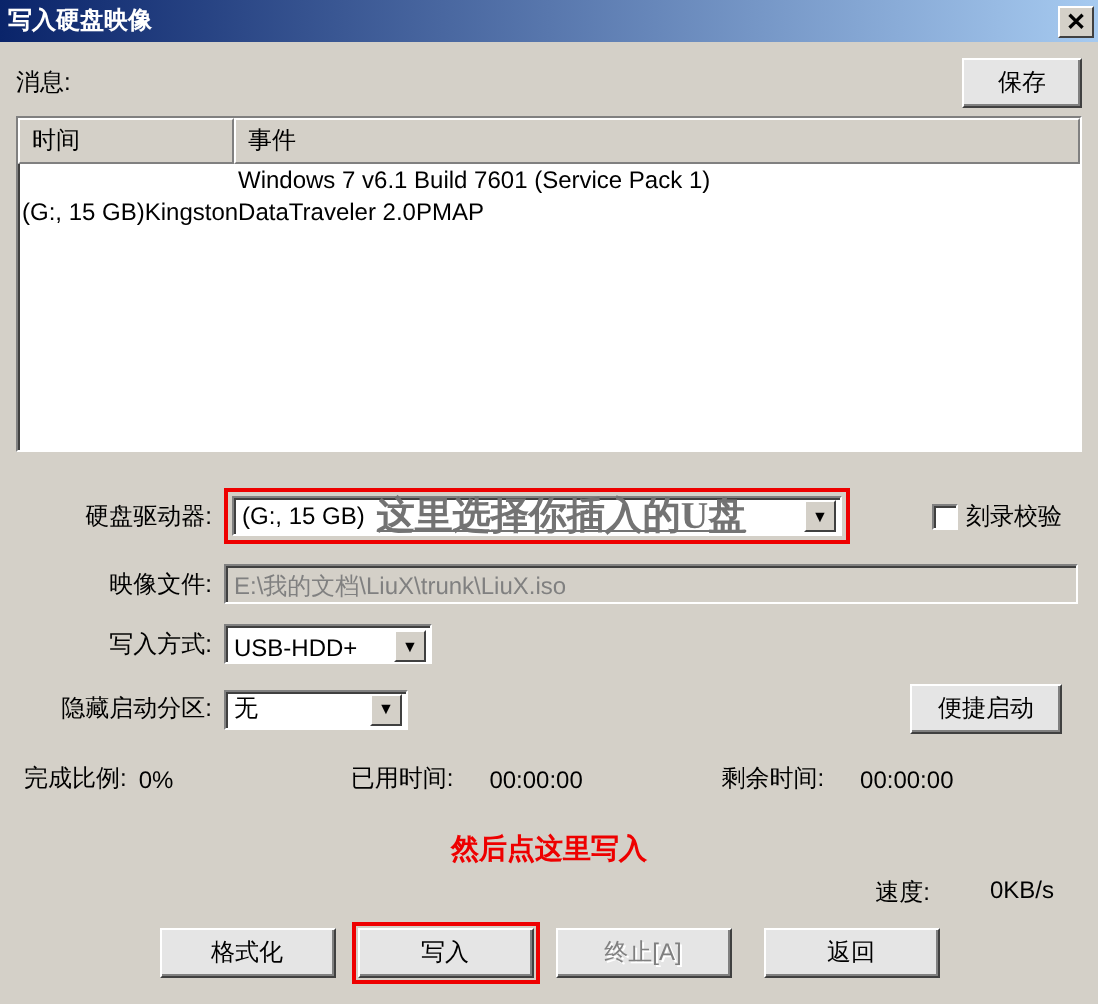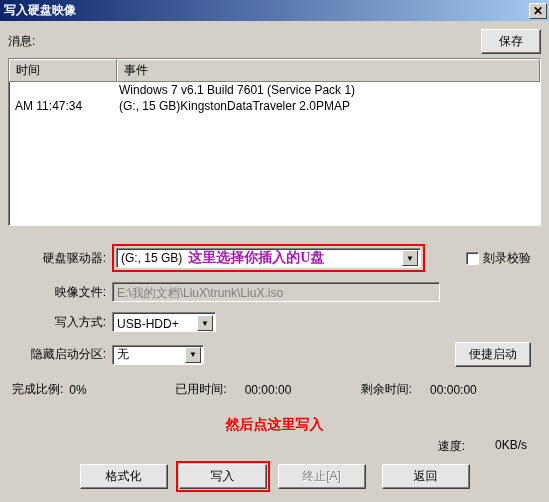--- a/index.html
+++ b/index.html
@@ -21,24 +21,24 @@
   .log-row { display:flex; }
   .log-row .c1 { width:108px; padding:1px 6px; }
   .log-row .c2 { flex:1; padding:1px 2px; white-space:pre; }
   .form { margin-top:18px; }
   .form-row { display:flex; align-items:center; margin-bottom:10px; font-size:12px; }
   .form-label { width:104px; text-align:right; padding-right:6px; }
   .select-box { background:#fff; border:1px solid #808080; border-right-color:#fff; border-bottom-color:#fff; box-shadow: inset 1px 1px 0 #404040; height:20px; display:flex; align-items:center; padding:0 2px 0 4px; font-size:12px; }
   .select-box .arrow { width:16px; height:16px; background:#d4d0c8; border:1px solid #fff; border-right-color:#404040; border-bottom-color:#404040; margin-left:auto; display:flex; align-items:center; justify-content:center; font-size:8px; cursor:pointer; }
   .drive-select { width:305px; }
   .red-box1 { border:2px solid #e00; padding:2px; display:flex; align-items:center; }
-  .red-note { color:#a21caf; font-weight:bold; font-size:14px; font-family:"SimSun"; margin-left:6px; }
+  .red-note { color:#737373; font-weight:bold; font-size:19px; font-family:"SimSun"; margin-left:6px;text-decoration:underline; }
   .checkbox-row { display:flex; align-items:center; margin-left:8px; font-size:12px;padding-left:33px; }
   .checkbox { width:13px; height:13px; background:#fff; border:1px solid #808080; border-right-color:#fff; border-bottom-color:#fff; box-shadow: inset 1px 1px 0 #404040; margin-right:4px; cursor:pointer; }
-  .readonly-input { background:#d4d0c8; border:1px solid #808080; border-right-color:#fff; border-bottom-color:#fff; box-shadow: inset 1px 1px 0 #404040; height:20px; color:#808080; font-size:12px; padding:2px 4px; width:328px; }
+  .readonly-input { background:#d4d0c8; border:1px solid #808080; border-right-color:#fff; border-bottom-color:#fff; box-shadow: inset 1px 1px 0 #404040; height:20px; color:#808080; font-size:12px; padding:2px 4px; width:427px; }
   .write-method { width:104px;align-items:flex-end; }
   .hidden-part { width:92px; }
   .btn-convenient { width:76px; margin-left:auto; margin-right:10px; }
   .status-row { display:flex; font-size:12px; margin:14px 4px 0 4px; align-items:center; }
   .status-row > div { margin-right:6px; }
   .red-note2 { color:#e00; font-weight:bold; font-size:14px; text-align:center; margin:18px 0 4px 0; }
   .speed-row { display:flex; font-size:12px; justify-content:flex-end; margin:0 14px 6px 0; }
   .action-row { display:flex; justify-content:center; gap:0; align-items:center; }
   .action-row .btn { width:88px; margin:0 8px; }
   .btn-disabled { color:#808080; text-shadow:1px 1px 0 #fff; }
@@ -65,21 +65,20 @@
     <div class="log-header">
       <div class="col col-time">时间</div>
       <div class="col col-event">事件</div>
     </div>
     <div class="log-rows">
       <div class="log-row">
         <div class="c1"></div>
         <div class="c2">Windows 7 v6.1 Build 7601 (Service Pack 1)</div>
       </div>
       <div class="log-row">
-        <div class="c1">AM 11:47:34</div>
         <div class="c2">(G:, 15 GB)KingstonDataTraveler 2.0PMAP</div>
       </div>
     </div>
   </div>
 
   <div class="form">
 
     <div class="form-row">
       <span class="form-label">硬盘驱动器:</span>
       <div class="red-box1">

